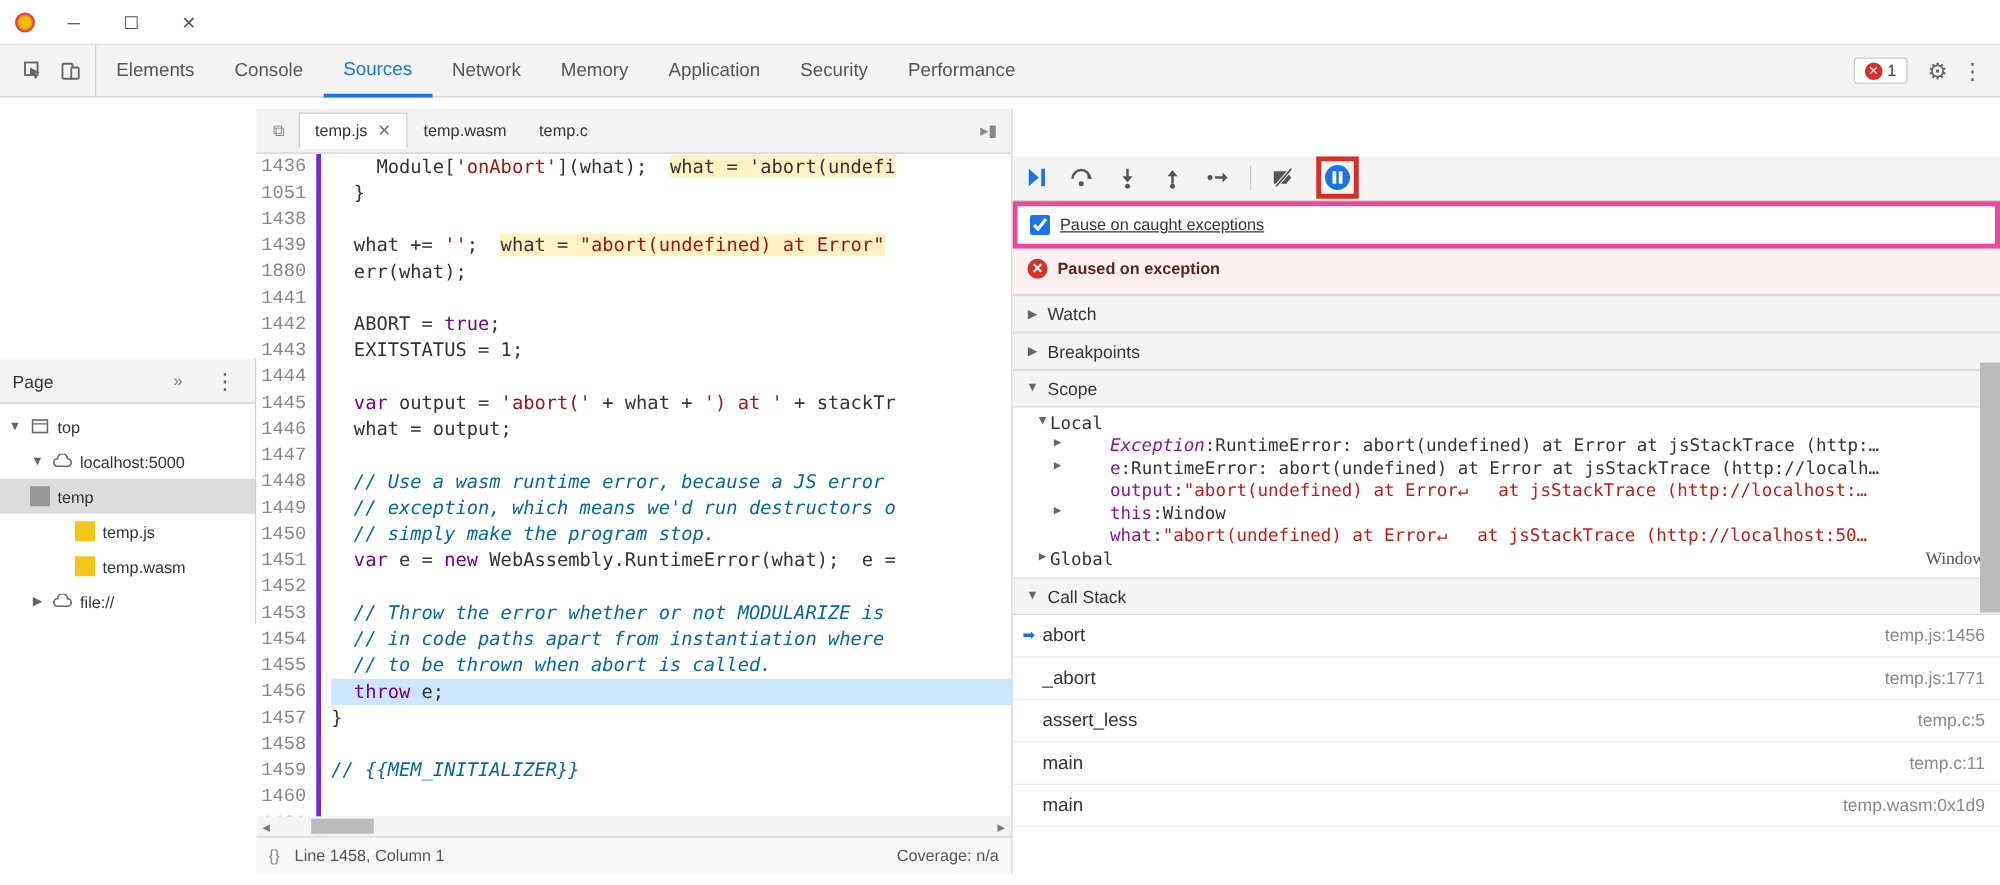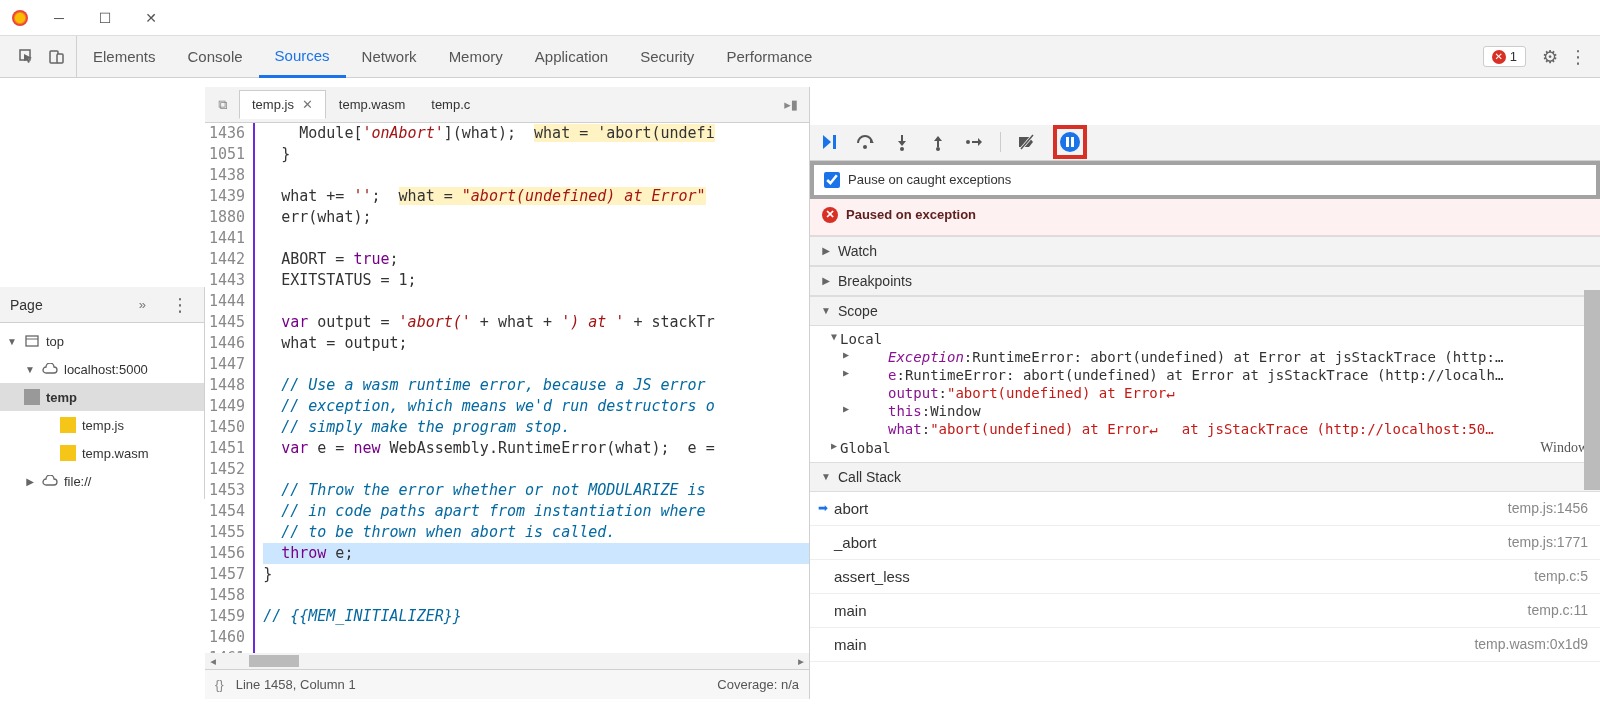--- a/index.html
+++ b/index.html
@@ -28,43 +28,43 @@
 .ficon.cloud { color:#666; }
 .ficon.doc { background:#999; }
 .ficon.js { background:#f5c518; }
 .col-code { flex:1; display:flex; flex-direction:column; border-right:1px solid #d0d0d0; min-width:0; }
 .file-tabs { height:36px; display:flex; align-items:center; border-bottom:1px solid #d0d0d0; padding:0 6px; background:#f3f3f3; gap:4px; }
 .navarrow { width:24px; text-align:center; color:#888; }
 .file-tab { padding:6px 12px; display:flex; align-items:center; gap:8px; border:1px solid transparent; }
 .file-tab.active { background:#fff; border:1px solid #ccc; border-bottom:1px solid #fff; }
 .file-tab .x { color:#777; font-size:13px; }
 .editor { flex:1; display:flex; overflow:hidden; font-family:Consolas,monospace; font-size:15px; line-height:21px; position:relative; }
-.gutter { background:#fff; color:#888; text-align:right; padding:0 8px 0 4px; border-right:2px solid #6d28d9; }
+.gutter { background:#fff; color:#888; text-align:right; padding:0 8px 0 4px; border-right:4px solid #6d28d9;font-family:Liberation Mono, monospace; }
 .gutter div { height:21px; }
 .code { flex:1; overflow:hidden; white-space:pre; background:#fff; padding-left:8px; }
 .code div { height:21px; }
 .kw { color:#708; }
-.str { color:#a31515;font-style:italic; }
+.str { color:#a31515; }
 .cmt { color:#0369a1; font-style:italic; }
 .hl { background:#fff3c4; }
 .line-hl { background:#cde6ff; }
 .editor-scrollbar { position:absolute; bottom:0; left:0; right:0; height:16px; background:#f3f3f3; display:flex; align-items:center; }
 .editor-scrollbar .thumb { width:50px; height:12px; background:#bbb; margin-left:28px; }
 .editor-scrollbar .arrow { width:16px; text-align:center; color:#777; }
 .status { height:30px; border-top:1px solid #d0d0d0; display:flex; align-items:center; padding:0 10px; font-size:13px; color:#555; background:#f7f7f7; }
 .status .braces { margin-right:12px; color:#888; }
 .status .cov { margin-left:auto; }
 .col-debug { width:790px; display:flex; flex-direction:column; overflow:hidden; }
 .dbg-toolbar { height:36px; display:flex; align-items:center; padding:0 10px; gap:16px; border-bottom:1px solid #d0d0d0; background:#f3f3f3; }
 .dbg-btn { width:20px; height:20px; display:flex; align-items:center; justify-content:center; color:#555; }
 .dbg-btn.play { color:#1a73e8; }
 .red-box { border:4px solid #d93025; padding:2px; }
 .pause-row { height:38px; display:flex; align-items:center; padding:0 10px; border-bottom:1px solid #d0d0d0; gap:8px; }
 .pause-row input { width:16px; height:16px; accent-color:#1a73e8; }
-.pause-row.red { border:4px solid #a3a3a3; }
+.pause-row.red { border:4px solid #ec4899;text-decoration:underline; }
 .exception-box { background:#fdf1f1; padding:8px 12px; border-bottom:1px solid #e9d7d7; }
 .exception-box .hdr { display:flex; align-items:center; gap:8px; font-weight:600; color:#5f2120; margin-bottom:4px; }
 .exception-box .hdr .icn { width:16px; height:16px; border-radius:50%; background:#d93025; color:#fff; display:flex; align-items:center; justify-content:center; font-size:11px; }
 .exception-box .msg { font-family:Consolas,monospace; color:#d93025; padding-left:24px; }
 .section-hdr { height:30px; display:flex; align-items:center; padding:0 10px; background:#f3f3f3; border-top:1px solid #ddd; border-bottom:1px solid #ddd; gap:6px; font-size:14px; }
 .section-hdr .tri { font-size:10px; }
 .scope-body { font-family:Consolas,monospace; font-size:14px; padding:4px 0; }
 .scope-row { display:flex; padding:1px 10px 1px 18px; align-items:flex-start; white-space:nowrap; overflow:hidden; text-overflow:ellipsis; }
 .scope-row .tri { width:12px; flex-shrink:0; }
 .scope-row .key { color:#881391;margin-left:36px; }
@@ -146,21 +146,21 @@
         </div>
         <div class="tree-row" style="padding-left: 24px;">
           <span class="tri">▼</span>
           <span class="ficon cloud">
             <svg width="16" height="12">
               <path d="M4 10 A3 3 0 0 1 4 4 A4 4 0 0 1 12 4 A3 3 0 0 1 12 10 Z" fill="none" stroke="#666" stroke-width="1.3"></path>
             </svg>
           </span>
           <span>localhost:5000</span>
         </div>
-        <div class="tree-row sel" style=" font-weight: bold;">
+        <div class="tree-row sel" style="">
           <span class="tri"></span>
           <span class="ficon doc"></span>
           <span>temp</span>
         </div>
         <div class="tree-row" style="padding-left: 42px;">
           <span class="tri"></span>
           <span class="ficon js"></span>
           <span>temp.js</span>
         </div>
         <div class="tree-row" style="padding-left: 42px;">
@@ -336,20 +336,21 @@
             <span class="tri">▶</span>
             <span class="key">e</span>
             <span>: </span>
             <span class="val">RuntimeError: abort(undefined) at Error at jsStackTrace (http://localh…</span>
           </div>
           <div class="scope-row" style="padding-left: 30px;">
             <span class="tri"></span>
             <span class="key">output</span>
             <span>: </span>
             <span class="str2">"abort(undefined) at Error↵</span>
+            <span class="tail">    at jsStackTrace (http://localhost:…</span>
           </div>
           <div class="scope-row" style="padding-left: 30px;">
             <span class="tri">▶</span>
             <span class="key">this</span>
             <span>: </span>
             <span class="val">Window</span>
           </div>
           <div class="scope-row" style="padding-left: 30px;">
             <span class="tri"></span>
             <span class="key">what</span>

